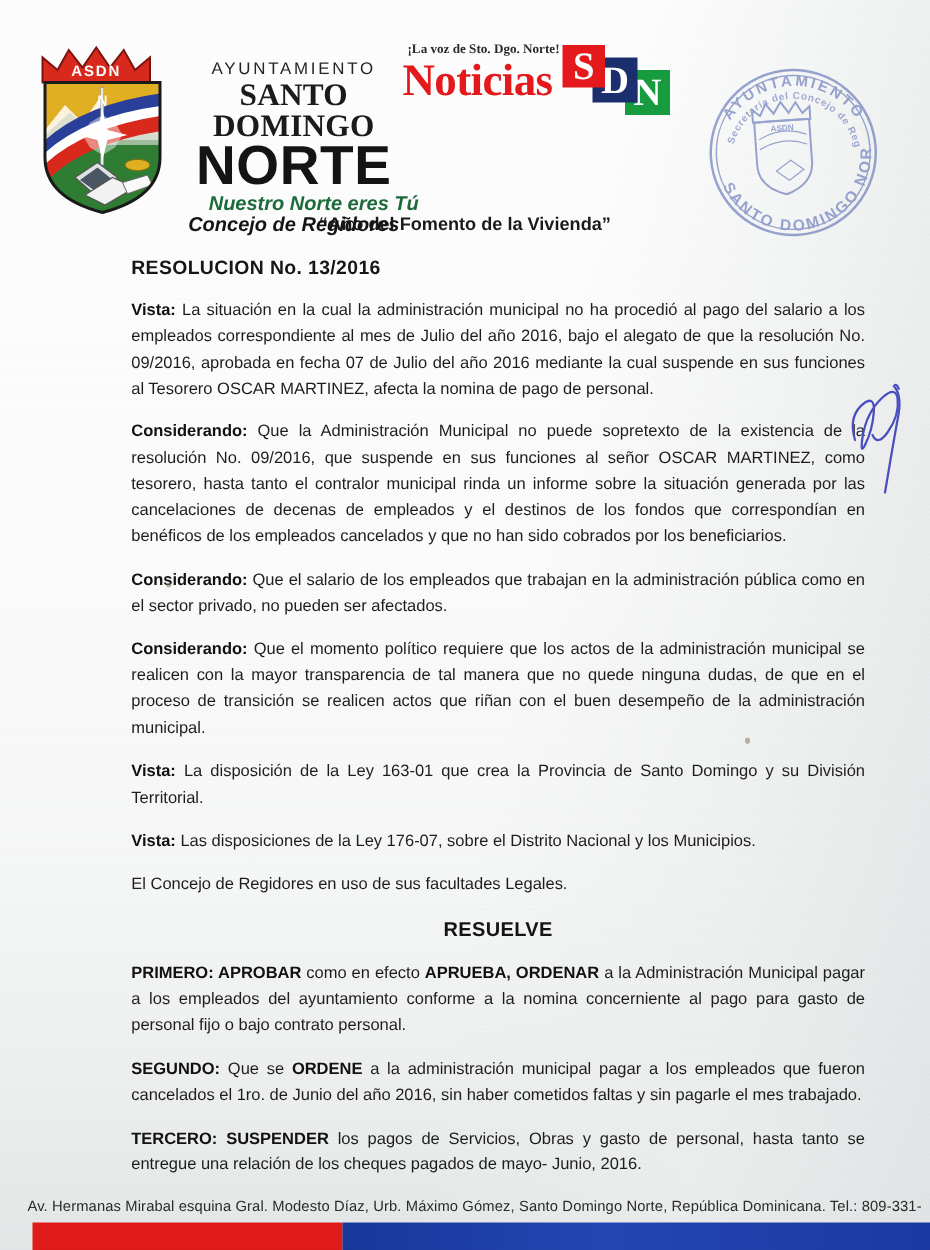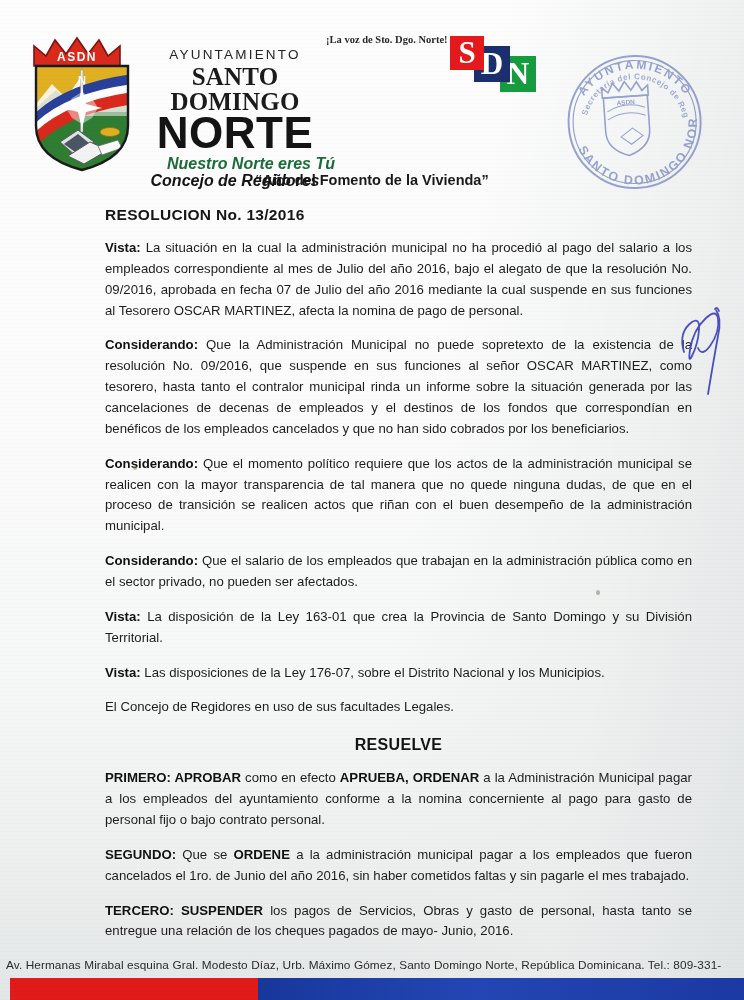--- a/index.html
+++ b/index.html
@@ -207,21 +207,21 @@
   .speck {
     position: absolute;
     border-radius: 50%;
     background: #8a7a5e;
     opacity: .55;
   }
 
   
   .footer {
     position: absolute;
-    left: 0;
+    left: 16px;
     right: 0;
     bottom: 0;
     height: 46px;
   }
   .footer-text {
     position: absolute;
     left: 6px;
     top: 4px;
     right: 0;
     font-size: 11.8px;
@@ -292,20 +292,21 @@
     <div class="wordmark">
       <div class="wm-ayun">AYUNTAMIENTO</div>
       <div class="wm-sd">SANTO DOMINGO</div>
       <div class="wm-norte">NORTE</div>
       <div class="wm-slogan">Nuestro Norte eres Tú</div>
       <div class="wm-concejo">Concejo de Regidores</div>
     </div>
 
     <div class="noticias">
       <div class="nt-tag">¡La voz de Sto. Dgo. Norte!</div>
+      <div class="nt-word">Noticias</div>
       <div class="sdn-sq sdn-s">S</div>
       <div class="sdn-sq sdn-d">D</div>
       <div class="sdn-sq sdn-n">N</div>
     </div>
 
     <div class="stamp">
       <svg class="stamp-svg" viewBox="0 0 165 165" xmlns="http://www.w3.org/2000/svg">
         <defs>
           <path id="arcTop" d="M22 84 A61 61 0 0 1 143 84" fill="none"></path>
           <path id="arcTop2" d="M33 84 A50 50 0 0 1 132 84" fill="none"></path>
@@ -338,22 +339,22 @@
   </div>
 
   <div class="motto">“Año del Fomento de la Vivienda”</div>
 
   <div class="res-title">RESOLUCION  No. 13/2016</div>
 
   <div class="content">
     <div id="paras">
         <div class="para"><b>Vista:</b><span> La situación en la cual la administración municipal no ha procedió al pago del salario a los empleados correspondiente al mes de Julio del año 2016, bajo el alegato de que la resolución No. 09/2016, aprobada en fecha 07 de Julio del año 2016 mediante la cual suspende en sus funciones al Tesorero OSCAR MARTINEZ, afecta la nomina de pago de personal.</span></div>
         <div class="para"><b>Considerando:</b><span> Que la Administración Municipal no puede sopretexto de la existencia de la resolución No. 09/2016, que suspende en sus funciones al señor OSCAR MARTINEZ, como tesorero,  hasta tanto el contralor municipal rinda un informe sobre la situación generada por las cancelaciones de decenas de empleados y el destinos de los fondos que correspondían en benéficos de los empleados cancelados y que no han sido cobrados por los beneficiarios.</span></div>
+        <div class="para"><b>Considerando:</b><span> Que el salario de los empleados que trabajan en la administración pública como en el sector privado, no pueden ser afectados.</span></div>
         <div class="para"><b>Considerando:</b><span> Que el momento político requiere que los actos de la administración municipal se realicen con la mayor transparencia de tal manera que no quede ninguna dudas, de que en el proceso de transición se realicen actos que riñan con el buen desempeño de la administración municipal.</span></div>
-        <div class="para"><b>Considerando:</b><span> Que el salario de los empleados que trabajan en la administración pública como en el sector privado, no pueden ser afectados.</span></div>
         <div class="para"><b>Vista:</b><span> La disposición de la Ley 163-01 que crea la Provincia de Santo Domingo y su División Territorial.</span></div>
         <div class="para"><b>Vista:</b><span> Las disposiciones de la Ley 176-07, sobre el Distrito Nacional y los Municipios.</span></div>
         <div class="para"><span>El Concejo de Regidores en uso de sus facultades Legales.</span></div>
       </div>
     <div class="resuelve">RESUELVE</div>
     <div id="resos">
         <div class="para"><b>PRIMERO:</b><b> APROBAR</b><span> como en efecto </span><b>APRUEBA, ORDENAR</b><span>  a la Administración Municipal pagar a los empleados del ayuntamiento conforme a la nomina concerniente al pago para gasto de personal fijo o bajo contrato personal.</span></div>
         <div class="para"><b>SEGUNDO:</b><span> Que se </span><b>ORDENE</b><span> a la administración municipal pagar a los empleados que fueron cancelados el 1ro. de Junio del año 2016, sin haber cometidos faltas y sin pagarle el mes trabajado.</span></div>
         <div class="para"><b>TERCERO:</b><span> </span><b>SUSPENDER</b><span> los pagos de Servicios, Obras y gasto de personal, hasta tanto se entregue una relación de los cheques pagados de mayo- Junio, 2016.</span></div>
       </div>

